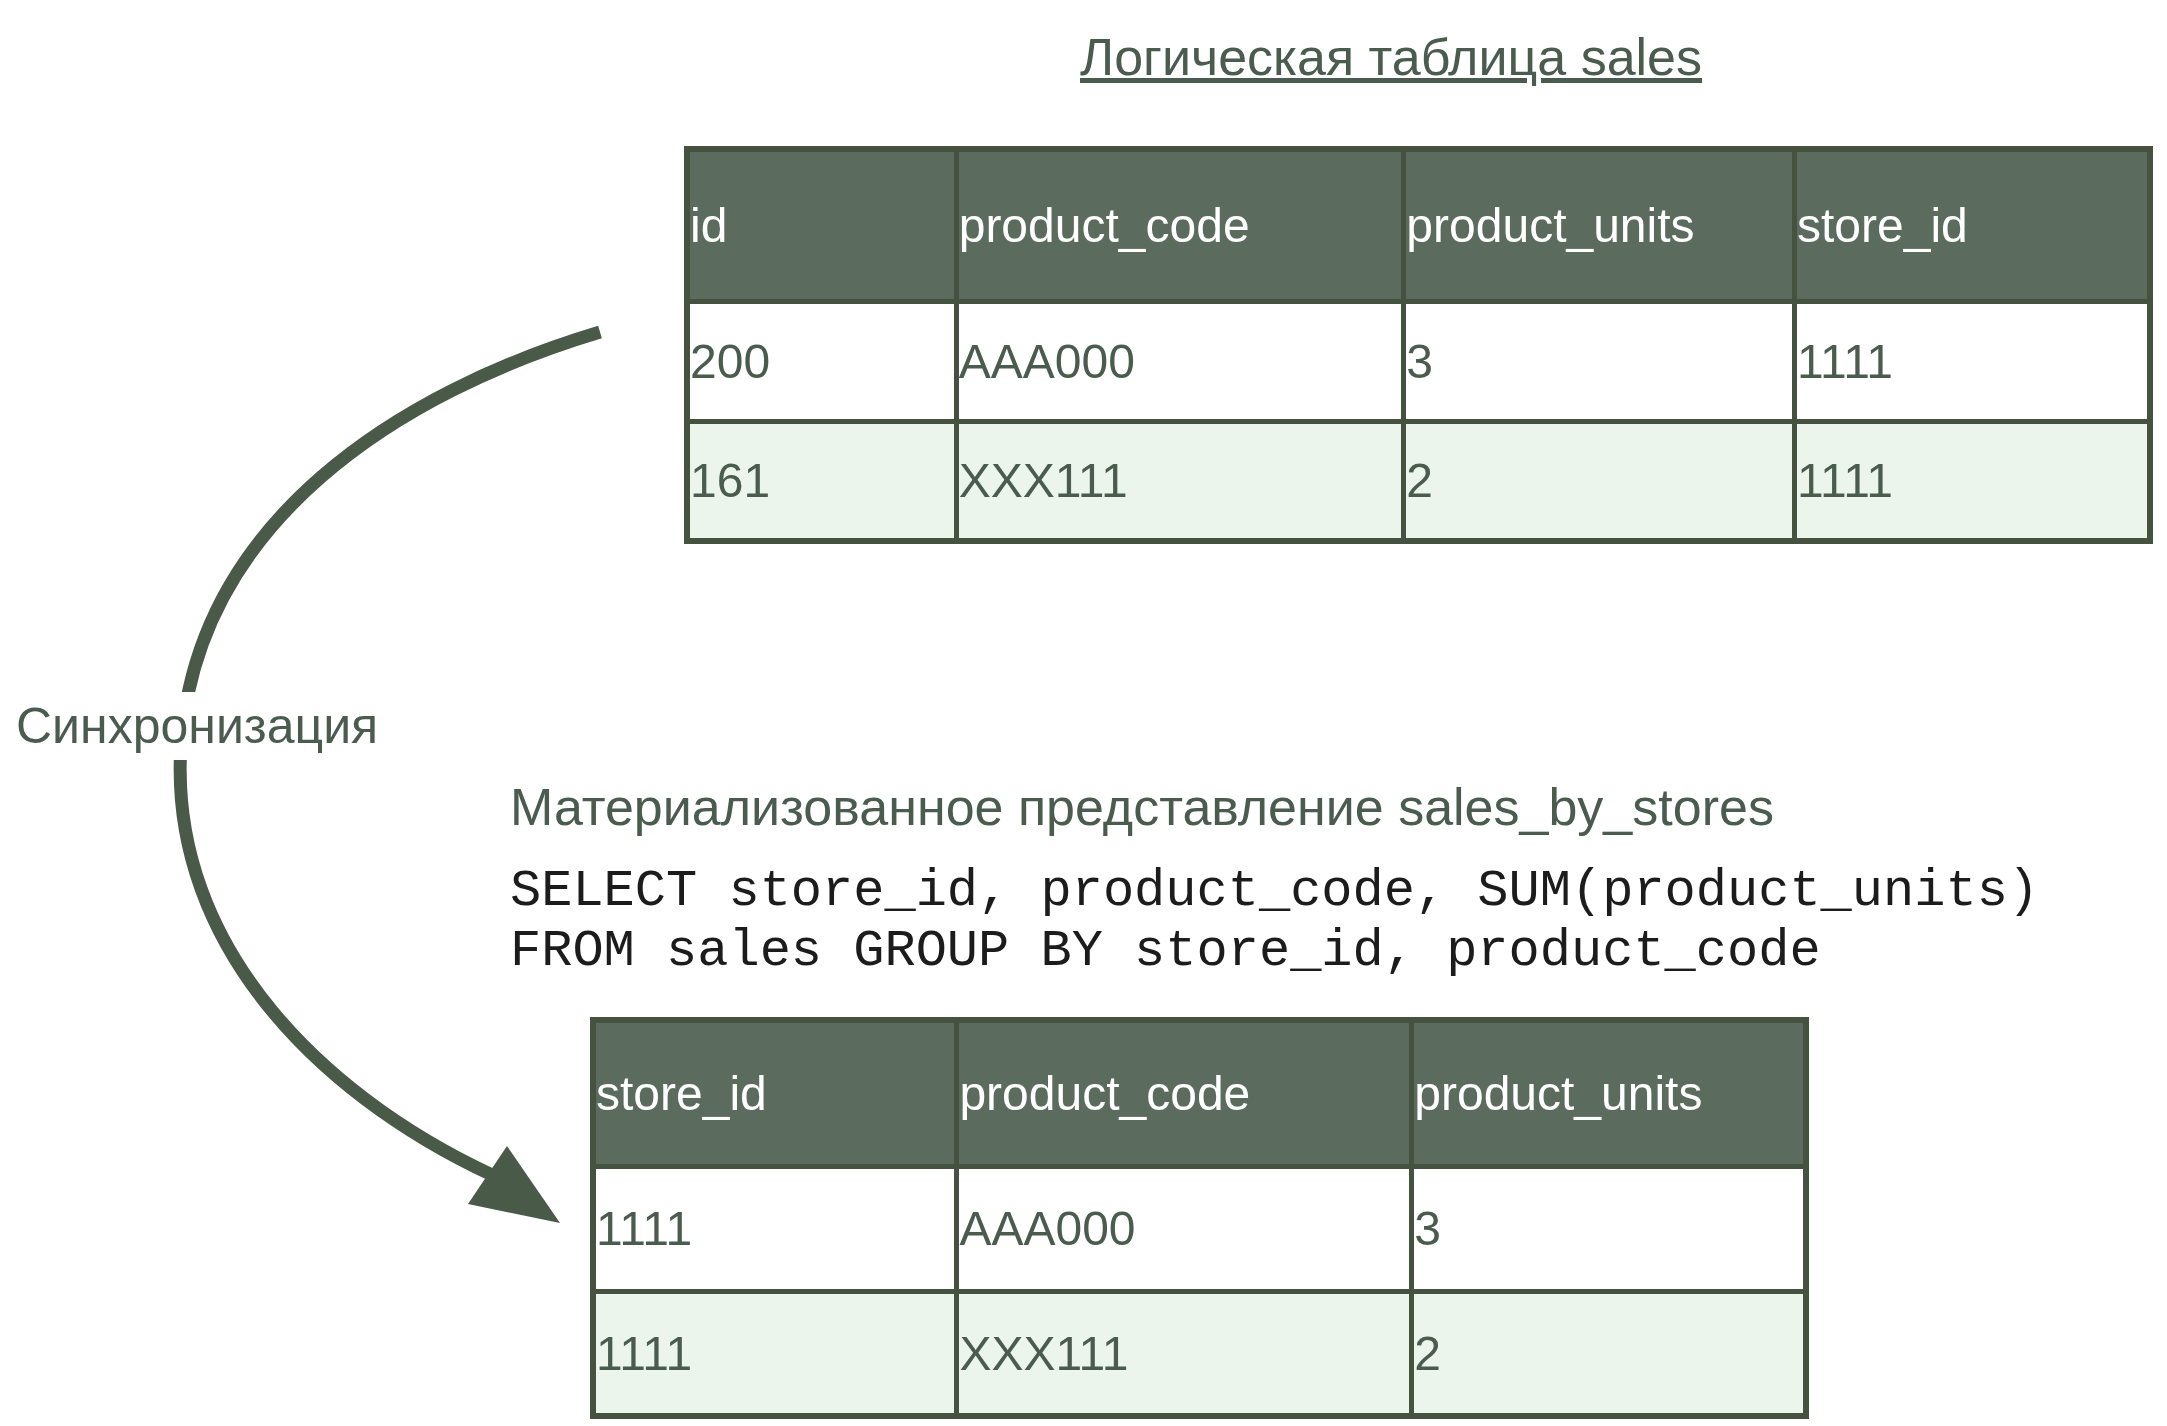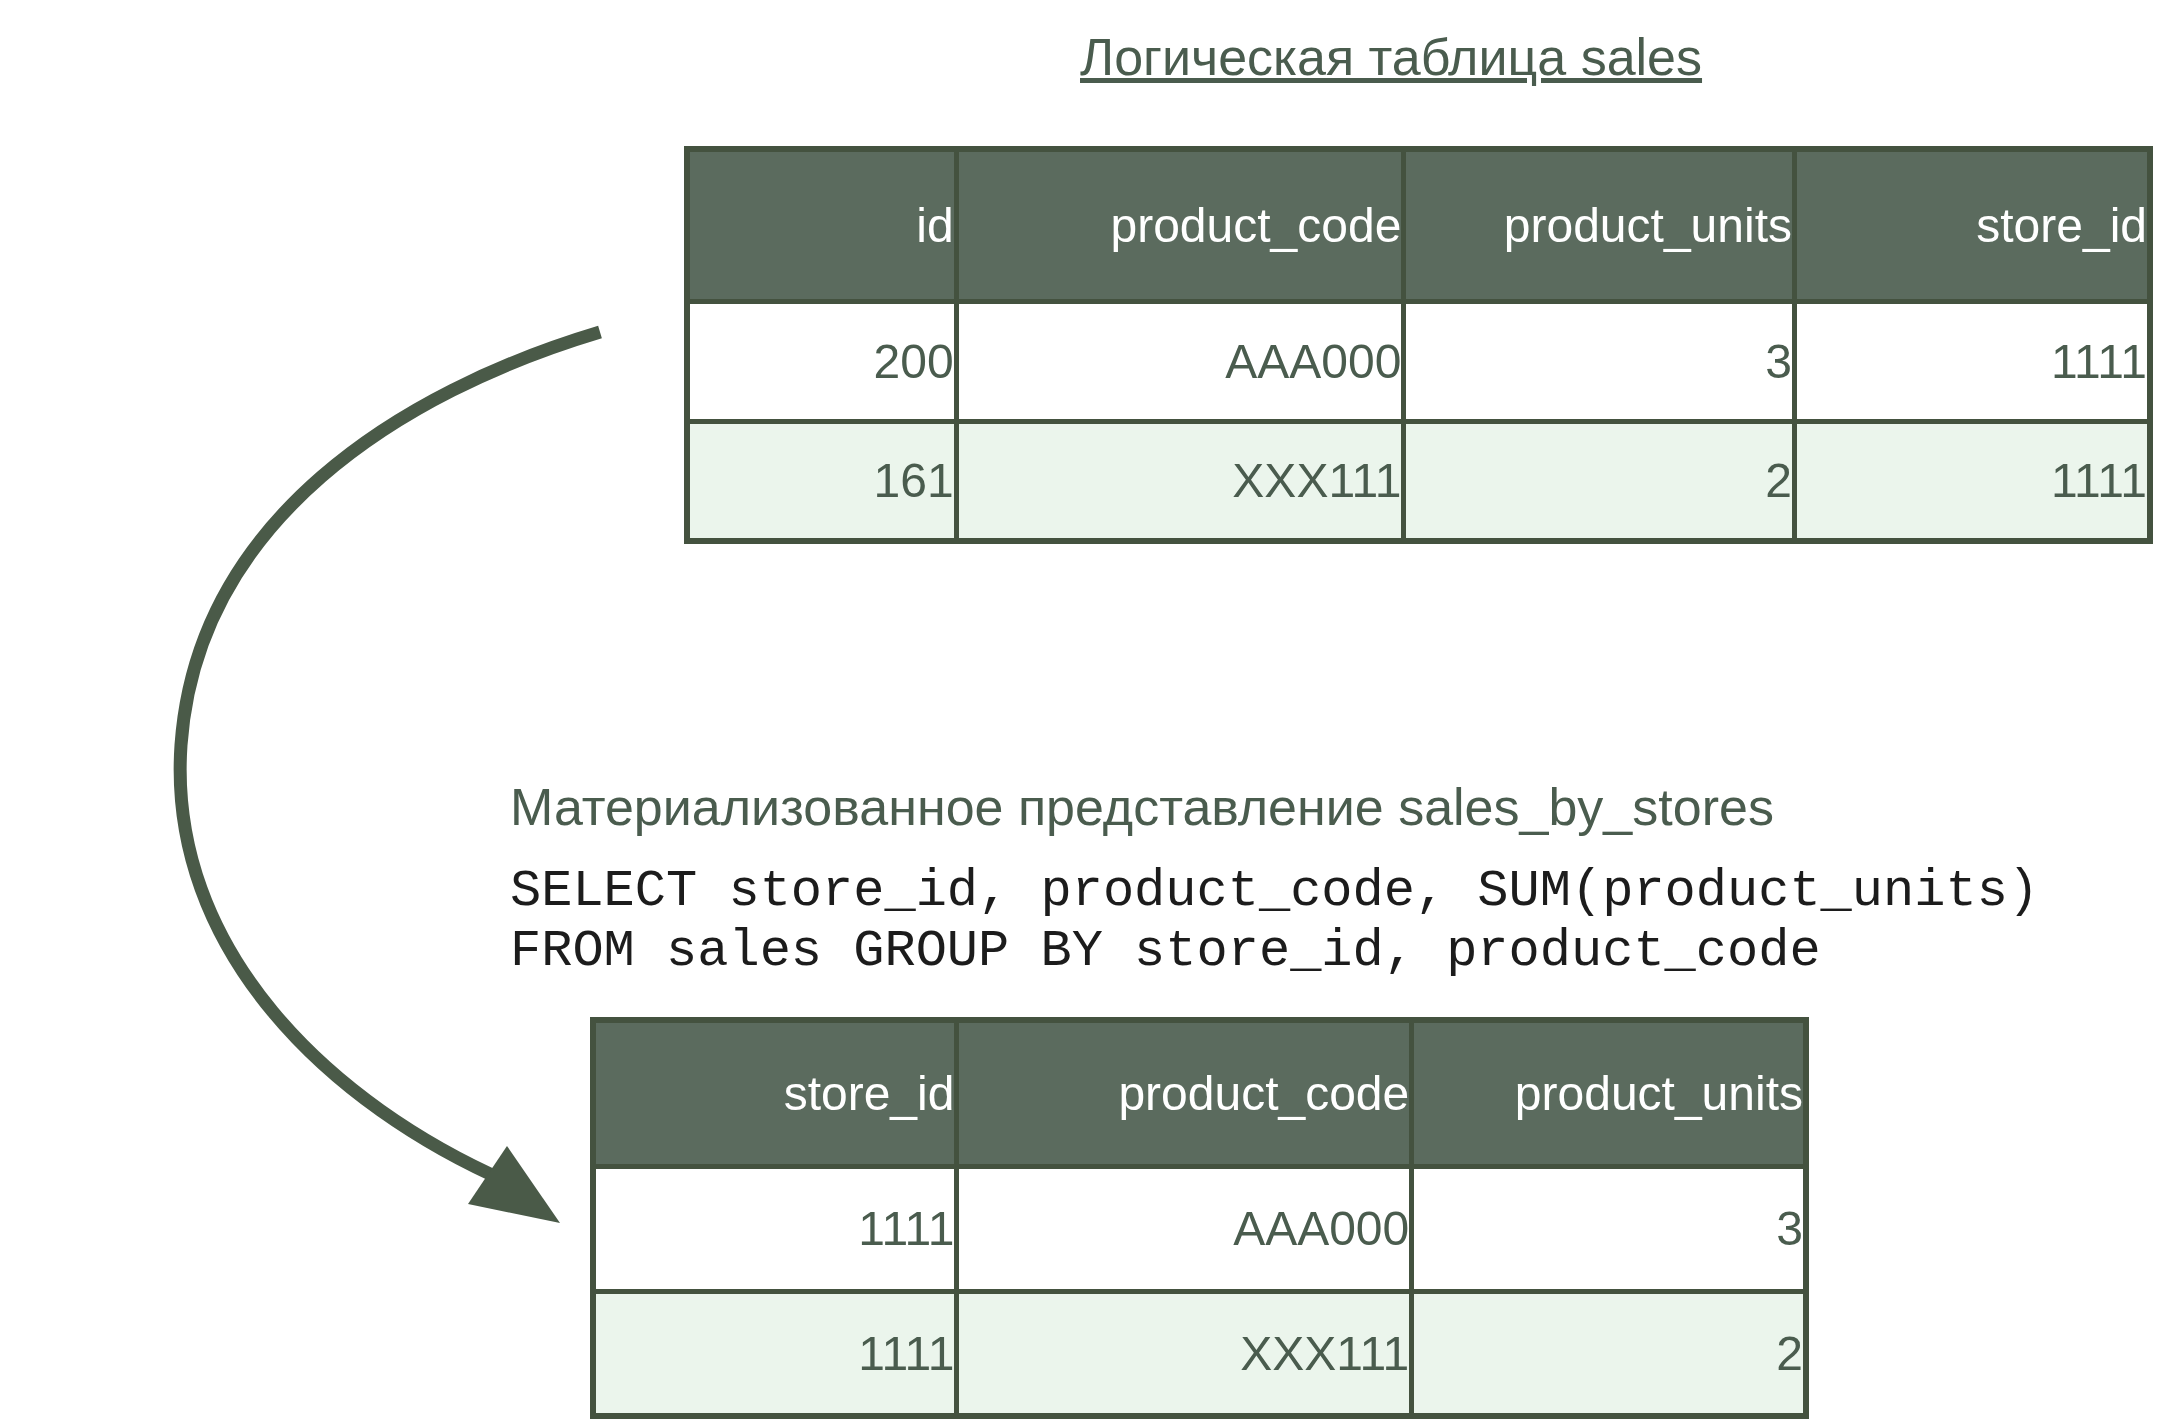--- a/index.html
+++ b/index.html
@@ -58,21 +58,21 @@
   table.diagram-table{
     position:absolute;
     border-collapse:collapse;
     table-layout:fixed;
     background:var(--page-bg);
     border:6px solid var(--border);
   }
   table.diagram-table td,
   table.diagram-table th{
     border:5px solid var(--border);
-    text-align:right;
+    text-align:left;
     vertical-align:middle;
     font-weight:normal;
     font-size:48px;
     padding:0;
     overflow:hidden;
   }
   table.diagram-table th{
     background:var(--header-bg);
     color:var(--header-text);
   }
@@ -121,20 +121,21 @@
     </tr>
     <tr class="data-row row-alt">
       <td>161</td>
       <td>XXX111</td>
       <td>2</td>
       <td>1111</td>
     </tr>
   </tbody>
     </table>
 
+  <div class="sync-label">Синхронизация</div>
 
   <div class="diagram-title title-view">Материализованное представление sales_by_stores</div>
 
   <div class="sql-block"><span>SELECT store_id, product_code, SUM(product_units)</span>
 <span>FROM sales GROUP BY store_id, product_code</span></div>
 
   <table class="diagram-table table-view">
     <colgroup>
       <col style="width:30.0%">
         <col style="width:37.5%">

